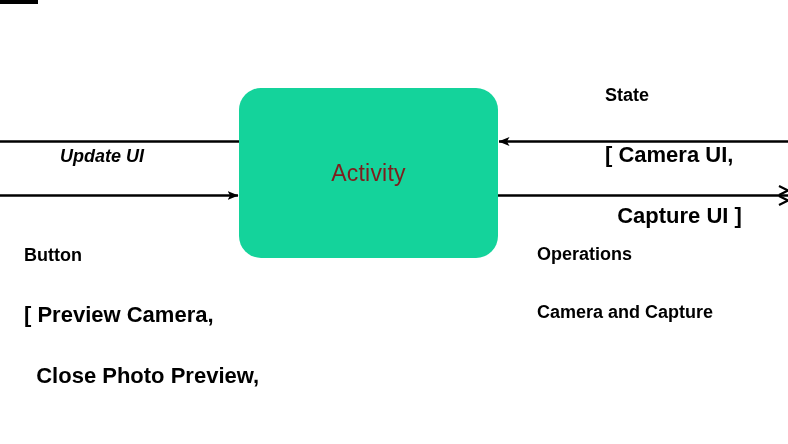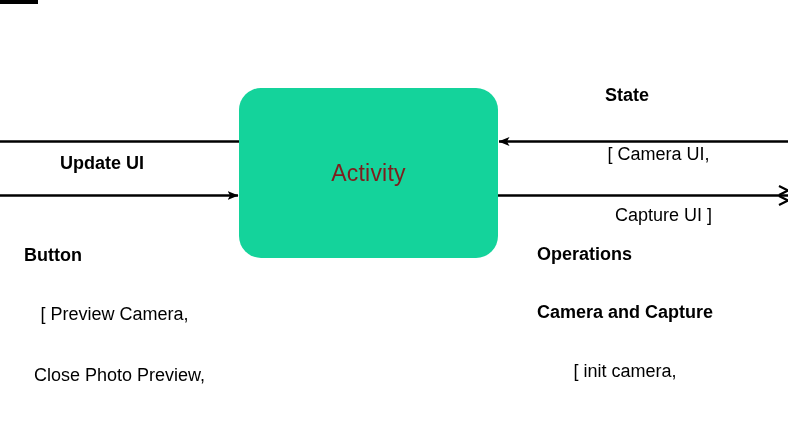--- a/index.html
+++ b/index.html
@@ -72,31 +72,31 @@
     white-space: pre;
   }
   .edge-label .title {
     font-size: 18px;
     font-weight: bold;
     line-height: 22px;
     display: block;
     white-space: pre;
   }
   .edge-label .item {
-    font-size: 18px;
-    font-weight: 400;
+    font-size: 22px;
+    font-weight: 700;
     line-height: 25px;
     display: block;
     white-space: pre;
-    text-align: center;
   }
 
   #label-update-ui {
     left: 60px;
-    top: 116px;
+    top: 109px;
+    font-style: italic;
   }
   #label-state {
     left: 558px;
     top: 48px;
     margin-left: 47px;
   }
   #label-actions {
     left: 24px;
     top: 208px;
   }
@@ -159,20 +159,19 @@
     <span class="title">Button</span>
     <span class="item">[ Preview Camera,</span>
     <span class="item">  Close Photo Preview,</span>
     
     
   </div>
 
   <div class="edge-label" id="label-camera-ops">
     <span class="title">Operations</span>
     <span class="title">Camera and Capture</span>
-    <span class="item">[ init camera,</span>
     
     
     
     
   </div>
 
 </div>
 
 </body></html>

